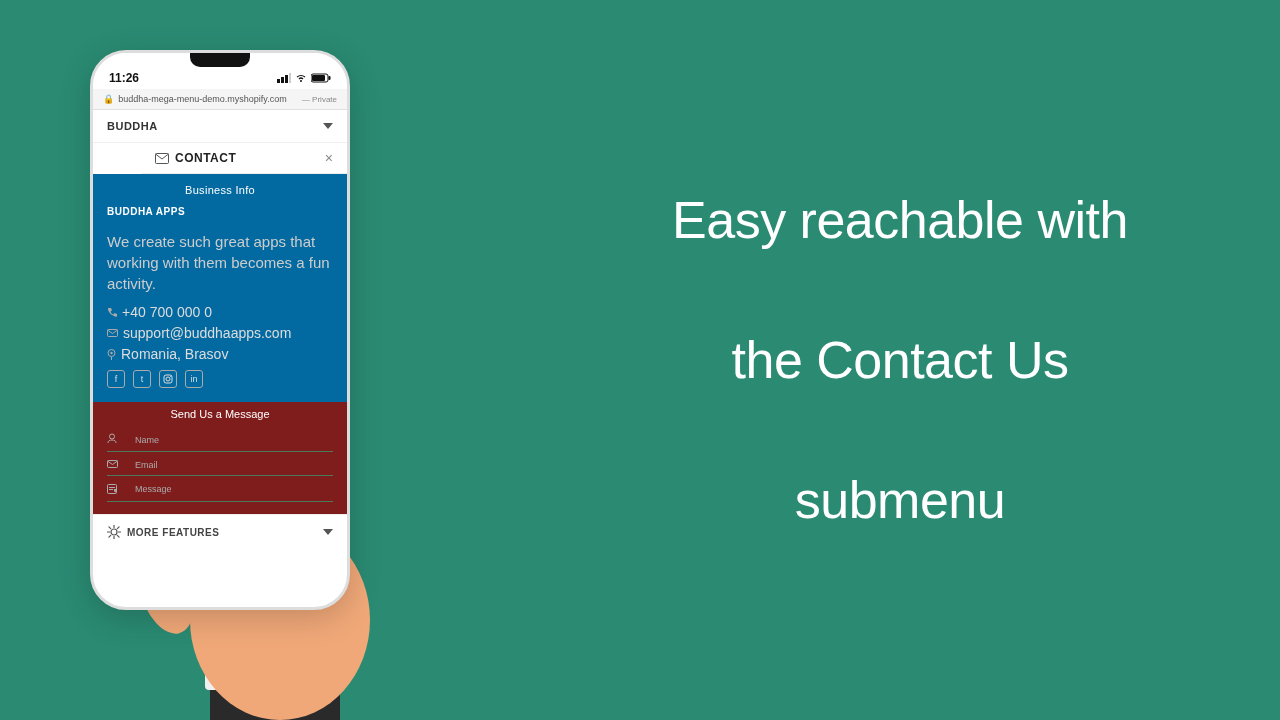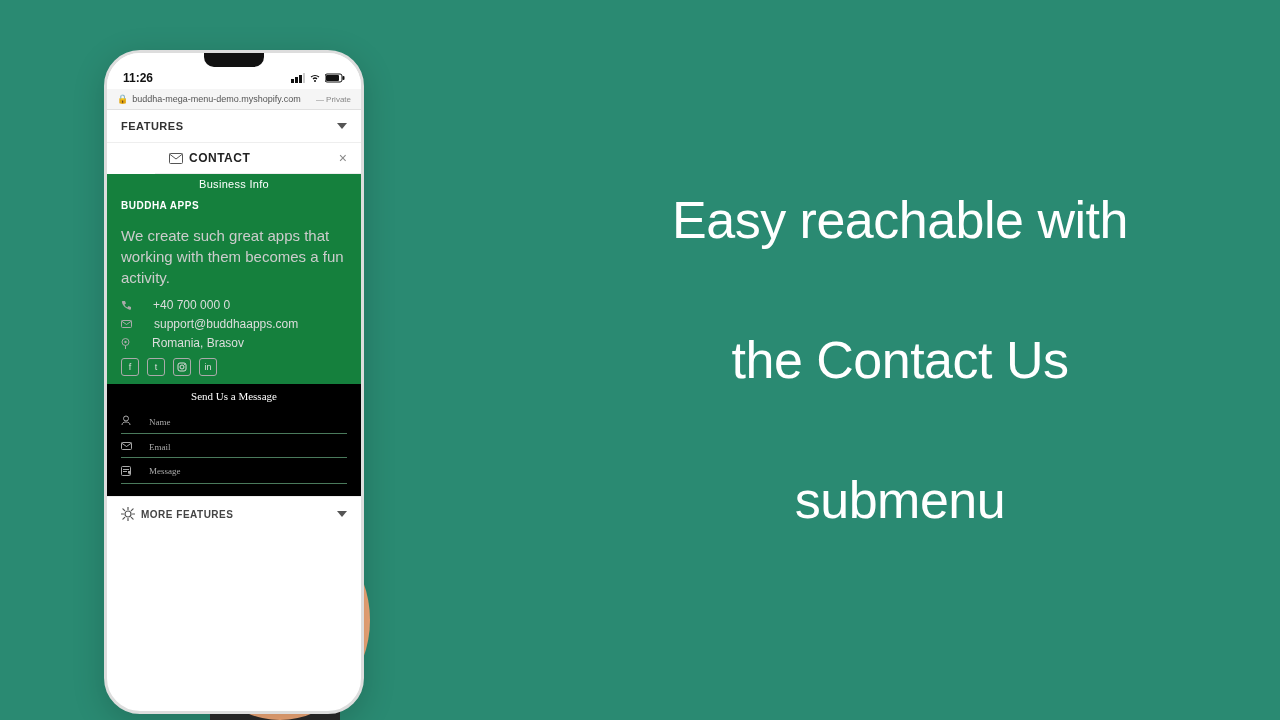--- a/index.html
+++ b/index.html
@@ -31,23 +31,23 @@
       left: 50px;
       width: 420px;
       height: 460px;
       z-index: 1;
     }
 
     
     .phone-frame {
       position: absolute;
       top: 50px;
-      left: 104px;
+      left: 90px;
       width: 260px;
-      height: 664px;
+      height: 560px;
       background: #fff;
       border-radius: 36px;
       border: 3px solid #ddd;
       box-shadow: 0 8px 32px rgba(0,0,0,0.18);
       overflow: hidden;
       z-index: 2;
     }
 
     
     .phone-status-bar {
@@ -142,22 +142,22 @@
     }
     .close-x {
       font-size: 14px;
       color: #888;
       cursor: pointer;
       line-height: 1;
     }
 
     
     .dark-content {
-      background: #15803d;
-      padding: 4px 14px;
+      background: #0369a1;
+      padding: 10px 14px;
       color: #fff;
     }
     .section-title {
       text-align: center;
       font-size: 11px;
       font-weight: 500;
       color: #fff;
       margin-bottom: 10px;
       letter-spacing: 0.3px;
     }
@@ -170,22 +170,22 @@
     }
     .company-desc {
       font-size: 15px;
       color: #ccc;
       line-height: 1.4;
       margin-bottom: 10px;
     }
     .contact-info-row {
       display: flex;
       align-items: center;
-      gap: 22px;
-      font-size: 12px;
+      gap: 5px;
+      font-size: 14px;
       color: #ddd;
       margin-bottom: 5px;
     }
     .contact-info-row svg { flex-shrink: 0; }
     .social-icons {
       display: flex;
       gap: 8px;
       margin-top: 8px;
       margin-bottom: 4px;
     }
@@ -196,23 +196,22 @@
       border-radius: 3px;
       display: flex;
       align-items: center;
       justify-content: center;
       font-size: 9px;
       color: #ddd;
     }
 
     
     .send-section {
-      background: #000000;
+      background: #7f1d1d;
       padding: 6px 14px 10px;
-      font-family: Liberation Serif, serif;
     }
     .send-title {
       text-align: center;
       font-size: 11px;
       font-weight: 500;
       color: #fff;
       margin-bottom: 8px;
     }
     .form-field {
       display: flex;
@@ -355,21 +354,21 @@
 
     <div class="browser-bar">
       <span class="browser-lock">🔒</span>
       <span class="browser-url">buddha-mega-menu-demo.myshopify.com</span>
       <span class="browser-private">— Private</span>
     </div>
 
     <div class="phone-content">
 
       <div class="banners-row">
-        <span>FEATURES</span>
+        <span>BUDDHA</span>
         <div class="chevron-down"></div>
       </div>
 
       <div class="contact-header">
         <div class="contact-header-left">
 
           <svg width="14" height="11" viewBox="0 0 14 11" fill="none">
             <rect x="0.5" y="0.5" width="13" height="10" rx="1" stroke="#555" stroke-width="1"></rect>
             <path d="M0.5 1L7 6L13.5 1" stroke="#555" stroke-width="1"></path>
           </svg>

